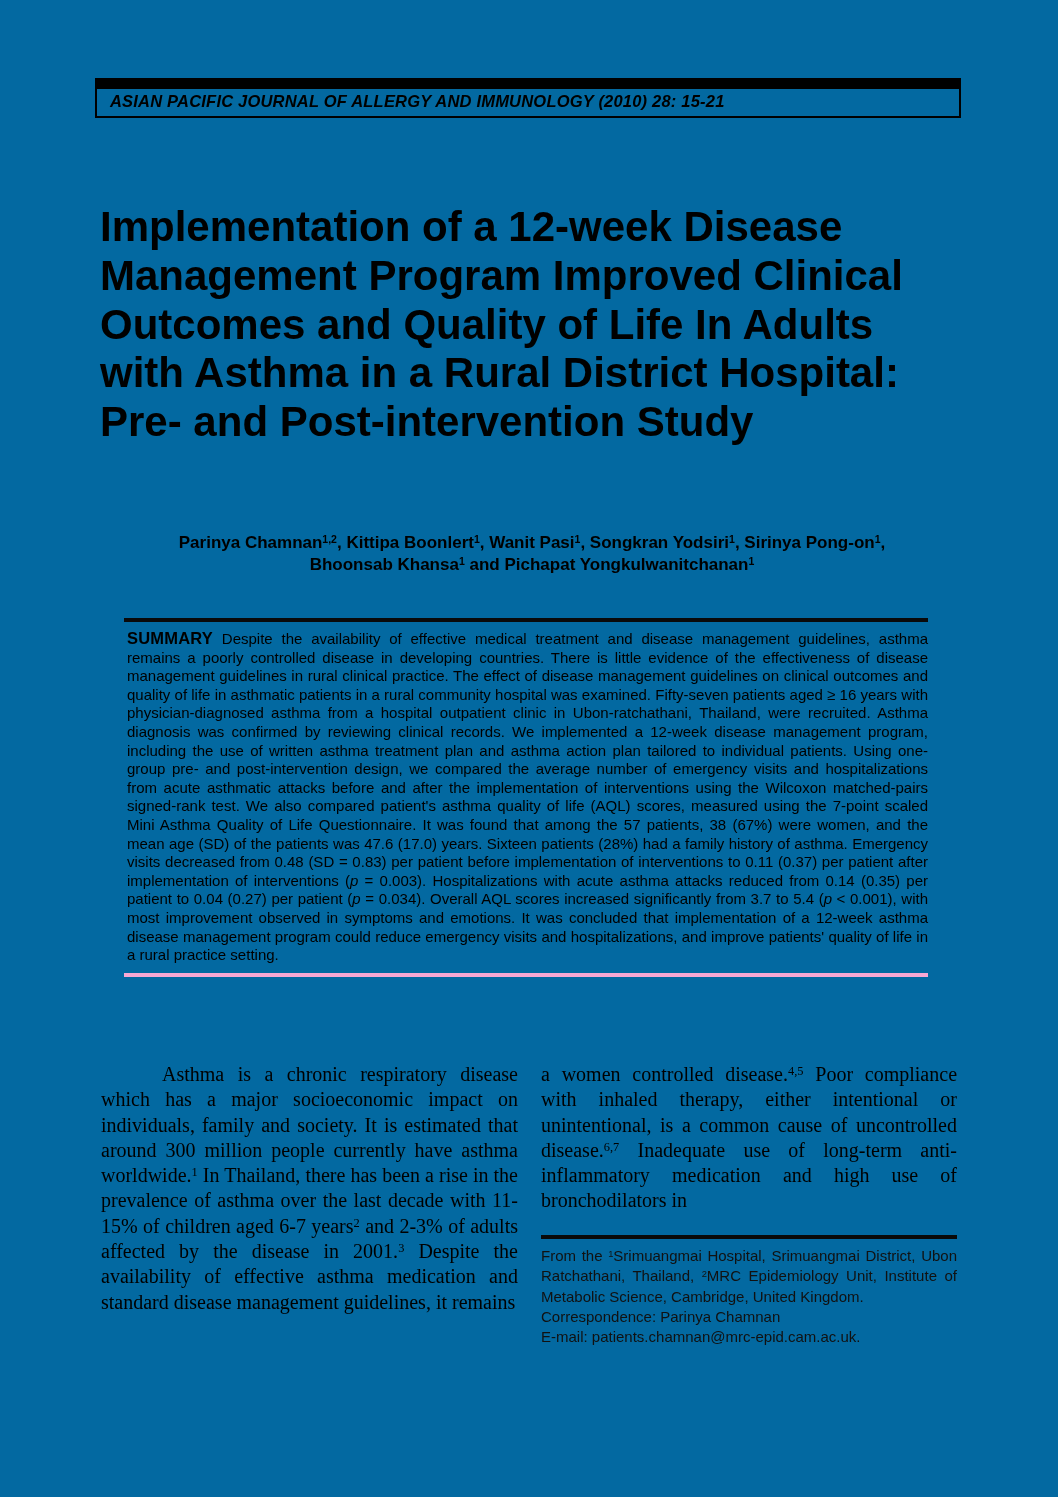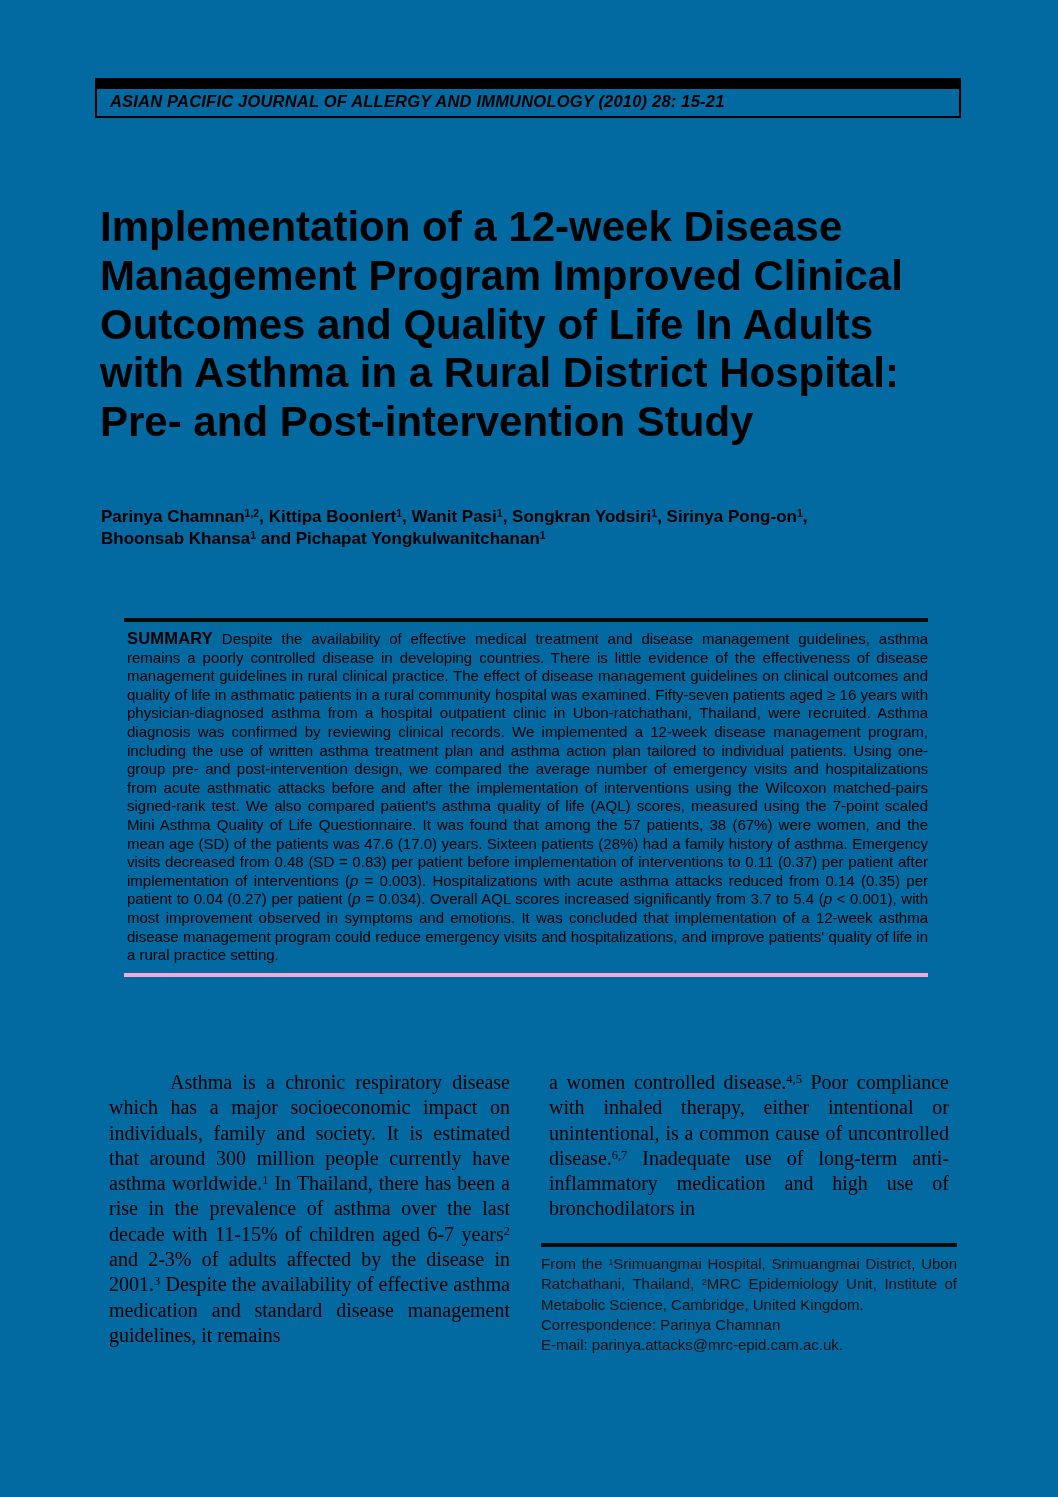--- a/index.html
+++ b/index.html
@@ -25,43 +25,44 @@
   }
 
   
   .title {
     position:absolute; left:100px; top:203px; width:834px;
     font:bold 42px/48.75px "Liberation Sans", sans-serif;
   }
 
   
   .authors {
-    position:absolute; left:101px; top:506px; width:862px;
+    position:absolute; left:101px; top:532px; width:862px;
     font:bold 17px/21.5px "Liberation Sans", sans-serif;
+    text-align:center;
   }
   .authors sup { font-size:10.5px; line-height:0; position:relative; top:-0.45em; vertical-align:baseline; }
 
   
   .summary {
     position:absolute; left:124px; top:618px; width:801px;
     border-top:4px solid #0a0a0a;
     border-bottom:4px solid #f9a8d4;
     padding:7px 0 8px 3px;
     font:15px/18.6px "Liberation Sans", sans-serif;
     text-align:justify;
   }
   .summary-label { font-weight:bold; font-size:16.5px; letter-spacing:0.2px; }
 
   
   .col {
     position:absolute; top:1062px;
     font:20px/25.3px "Liberation Serif", serif;
     text-align:justify;
   }
-  .col p { margin:8px; }
+  .col p { margin:0; }
   .col-left  { left:101px; width:417px; }
   .col-right { left:541px; width:416px; }
   .col-left p { text-indent:61px; }
   .col sup { font-size:62%; line-height:0; position:relative; top:-0.5em; vertical-align:baseline; }
 
   
   .footnote {
     margin-top:21px;
     border-top:4px solid #0a0a0a;
     padding-top:7px;
@@ -99,17 +100,17 @@
   <div class="col col-left">
     <p><span>Asthma is a chronic respiratory disease which has a major socioeconomic impact on individuals, family and society. It is estimated that around 300 million people currently have asthma worldwide.</span><sup>1</sup><span> In Thailand, there has been a rise in the prevalence of asthma over the last decade with 11-15% of children aged 6-7 years</span><sup>2</sup><span> and 2-3% of adults affected by the disease in 2001.</span><sup>3</sup><span> Despite the availability of effective asthma medication and standard disease management guidelines, it remains</span></p>
   </div>
 
   <div class="col col-right">
     <p><span>a women controlled disease.</span><sup>4,5</sup><span> Poor compliance with inhaled therapy, either intentional or unintentional, is a common cause of uncontrolled disease.</span><sup>6,7</sup><span> Inadequate use of long-term anti-inflammatory medication and high use of bronchodilators in</span></p>
 
     <div class="footnote">
       <p class="aff"><span>From the </span><sup>1</sup><span>Srimuangmai Hospital, Srimuangmai District, Ubon Ratchathani, Thailand, </span><sup>2</sup><span>MRC Epidemiology Unit, Institute of Metabolic Science, Cambridge, United Kingdom.</span></p>
       <p class="line">Correspondence: Parinya Chamnan</p>
-      <p class="line">E-mail: parinya.attacks@mrc-epid.cam.ac.uk.</p>
+      <p class="line">E-mail: patients.chamnan@mrc-epid.cam.ac.uk.</p>
     </div>
   </div>
 
 </div>
 
 </body></html>

